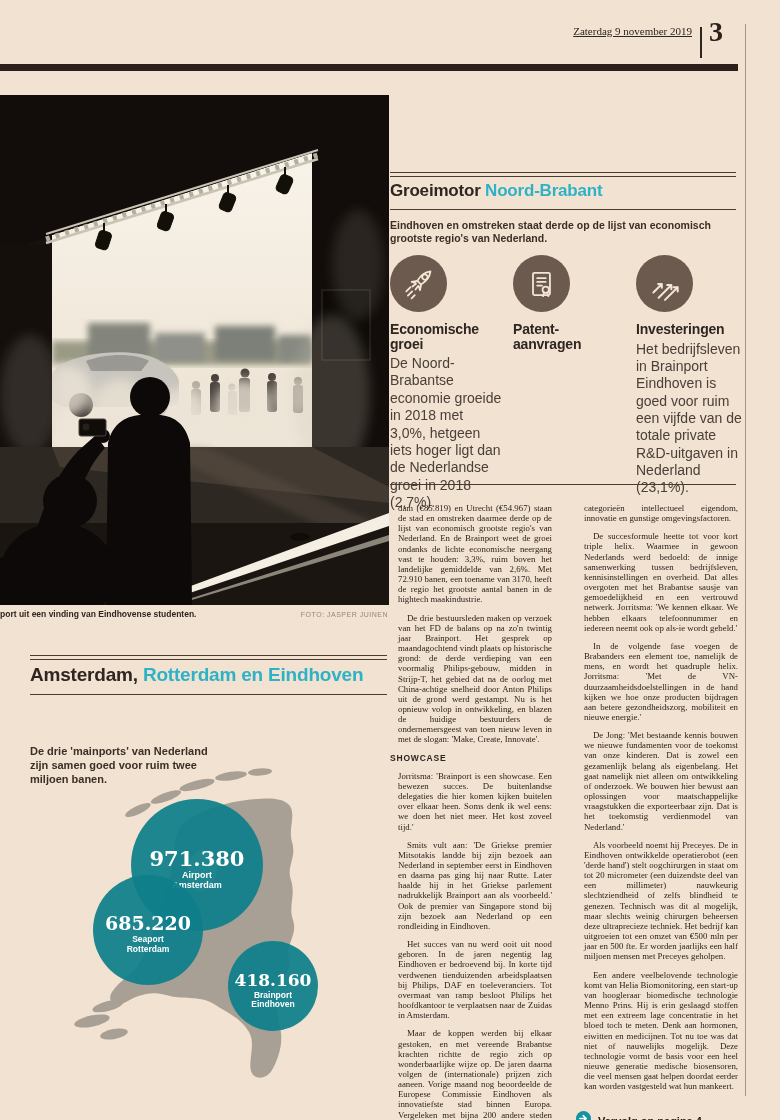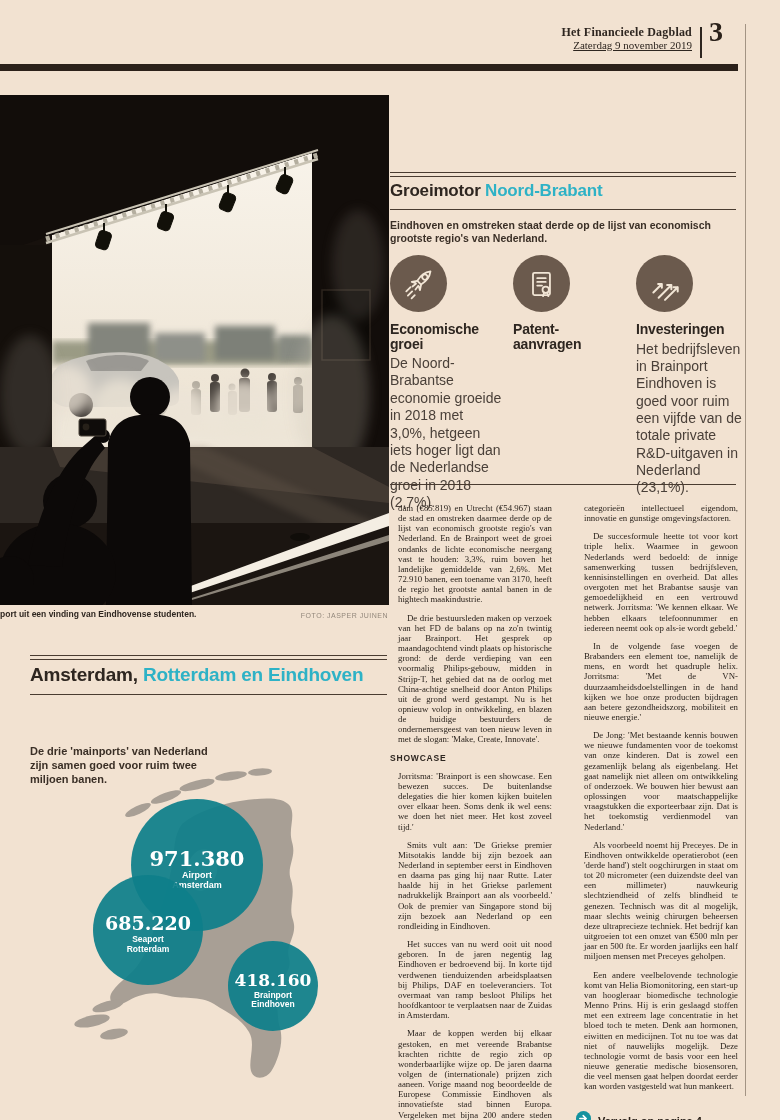--- a/index.html
+++ b/index.html
@@ -14,21 +14,21 @@
   .page-num{position:absolute;left:699px;top:16px;width:34px;text-align:center;
             font-family:"Liberation Serif",serif;font-weight:bold;font-size:28px;color:#2b211a;}
   .thick-bar{position:absolute;left:0;top:64px;width:738px;height:7px;background:#2c211a;}
   .page-vrule{position:absolute;left:745px;top:24px;width:1px;height:1072px;background:#a39484;}
   
   .rule{position:absolute;height:1px;background:#4a3c31;}
   .double-rule{position:absolute;height:3px;border-top:1px solid #4a3c31;border-bottom:1px solid #4a3c31;}
   
   .photo{position:absolute;left:0;top:95px;width:389px;height:510px;}
   .caption-row{position:absolute;left:0;top:609px;width:388px;display:flex;
-               justify-content:space-between;align-items:flex-end;}
+               justify-content:space-between;align-items:center;}
   .caption{font-size:8.5px;font-weight:bold;color:#2e2620;}
   .credit{font-size:7px;letter-spacing:.5px;color:#93887c;}
   
   .info-title{position:absolute;left:30px;top:664px;font-size:19px;font-weight:bold;letter-spacing:-.2px;}
   .teal{color:#2eb2c6;}
   .info-intro{position:absolute;left:30px;top:704px;width:182px;font-size:11px;font-weight:bold;
               line-height:1.25;color:#3a2f26;margin-top:41px;}
   .map-wrap{position:absolute;left:30px;top:744px;width:358px;height:345px;}
   .info-source{position:absolute;left:69px;top:1120px;font-size:13px;letter-spacing:.6px;color:#8d8174;}
   
@@ -51,21 +51,20 @@
   .subhead + p{text-indent:0;}
   .continuation{margin-top:20px;display:flex;align-items:flex-end;gap:7px;}
   .cont-label{font-family:"Liberation Sans",sans-serif;font-size:11px;font-weight:bold;color:#2b211a;}
 </style>
 </head>
 <body>
 
 <div class="page">
 
   <div class="masthead">
-    <div class="name">Het Financieele Dagblad</div>
     <div class="date">Zaterdag 9 november 2019</div>
   </div>
   <div class="head-divider"></div>
   <div class="page-num">3</div>
   <div class="thick-bar"></div>
   <div class="page-vrule"></div>
 
   <svg class="photo" viewBox="0 0 389 510">
     <defs>
       <filter id="b6">

